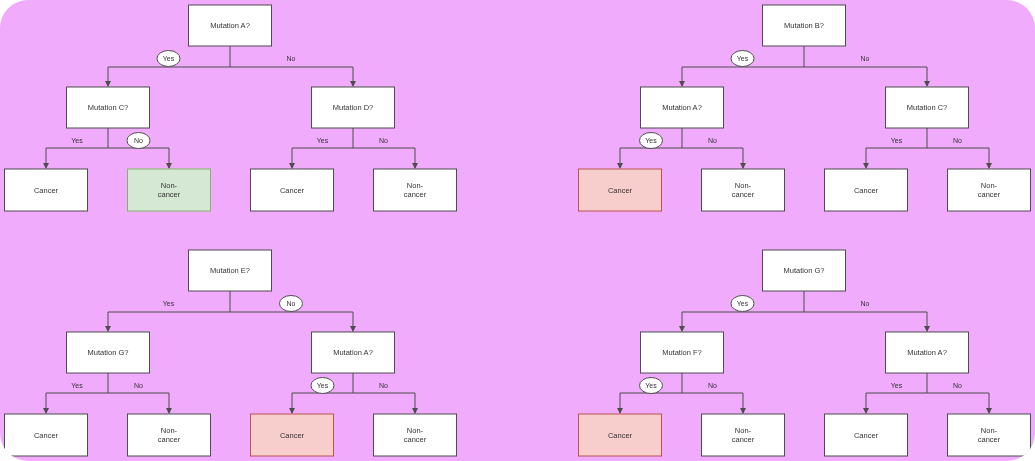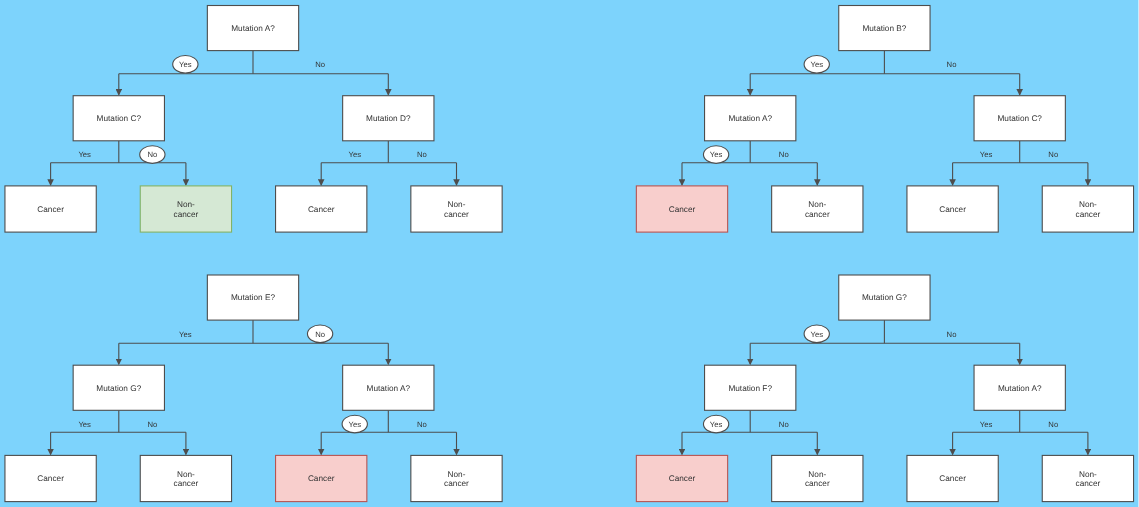--- a/index.html
+++ b/index.html
@@ -1,18 +1,18 @@
 <!DOCTYPE html>
 <html><head>
 <meta charset="utf-8">
 <style>
   html, body { margin: 0; padding: 0; background: #ffffff; }
   .canvas {
-    width: 1035px; height: 461px; background: #7dd3fc;
-    overflow: hidden; position: relative;
+    width: 1035px; height: 461px; background: #f0abfc;
+    overflow: hidden; position: relative; border-radius: 28px;
   }
   svg { display: block; font-family: "Liberation Sans", sans-serif; }
   svg text { fill: #333333; }
 </style>
 </head>
 <body>
 
 <div class="canvas">
   <svg id="diagram" width="1035" height="461" viewBox="0 0 1035 461">
     <defs>

